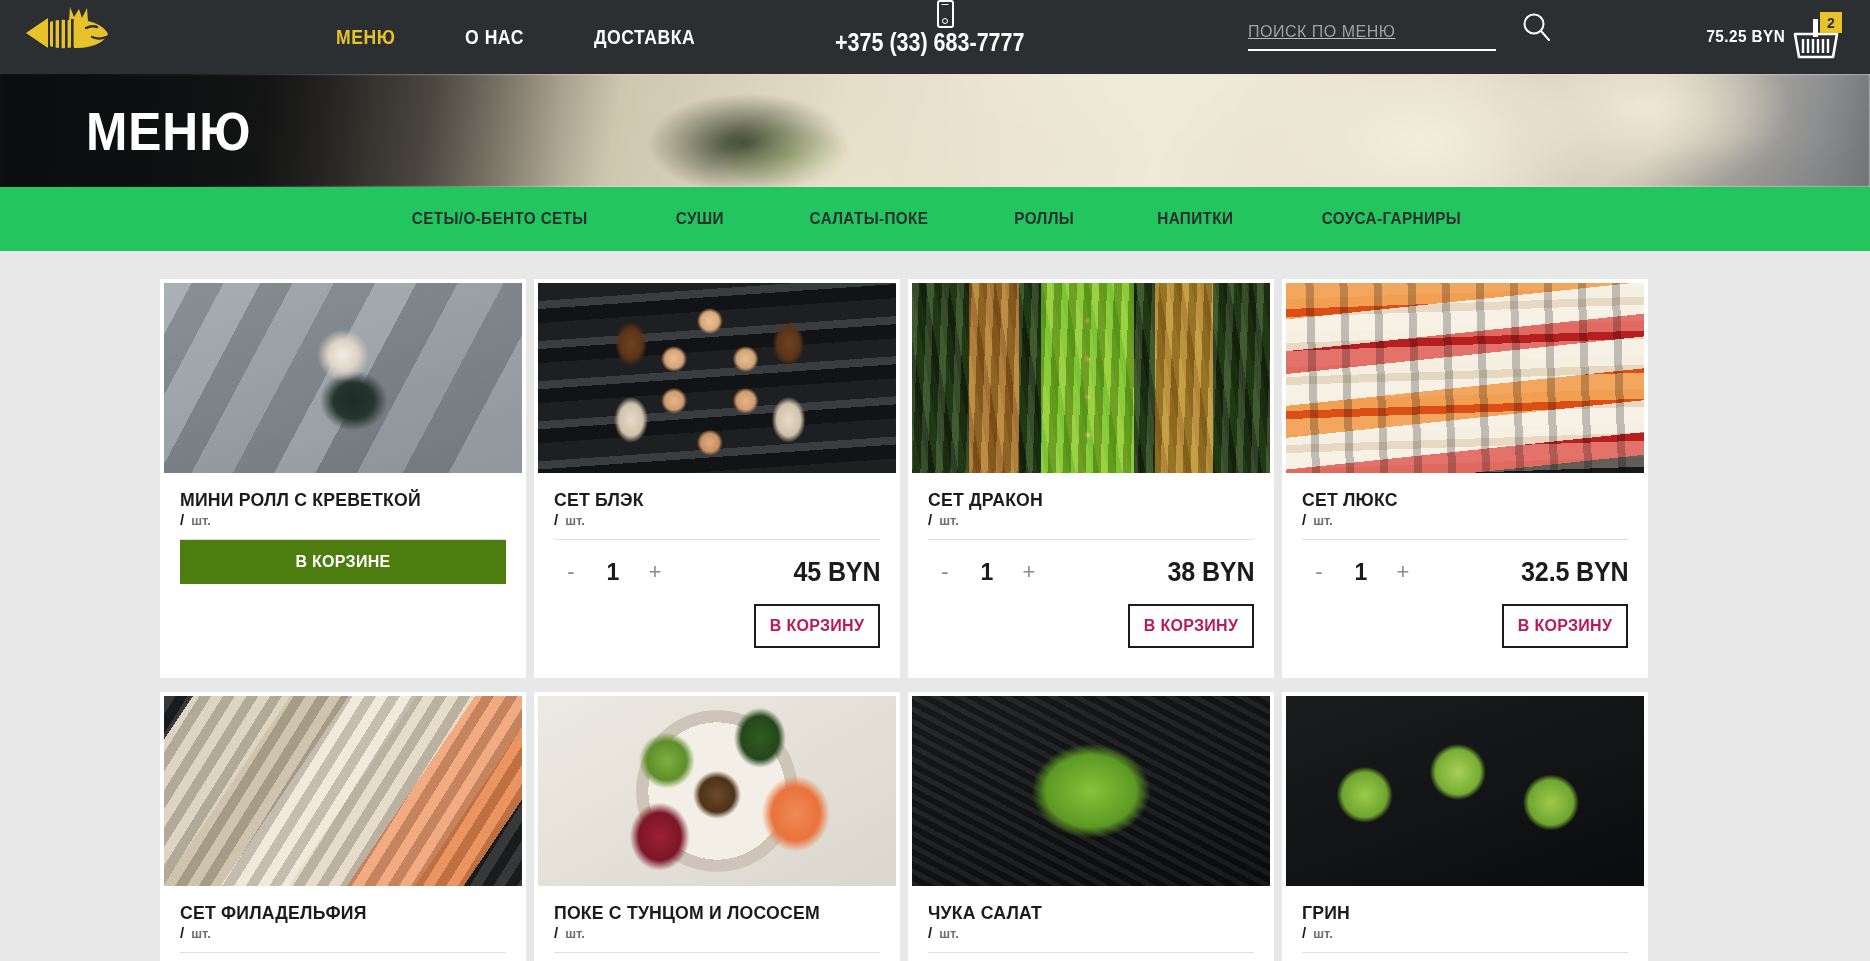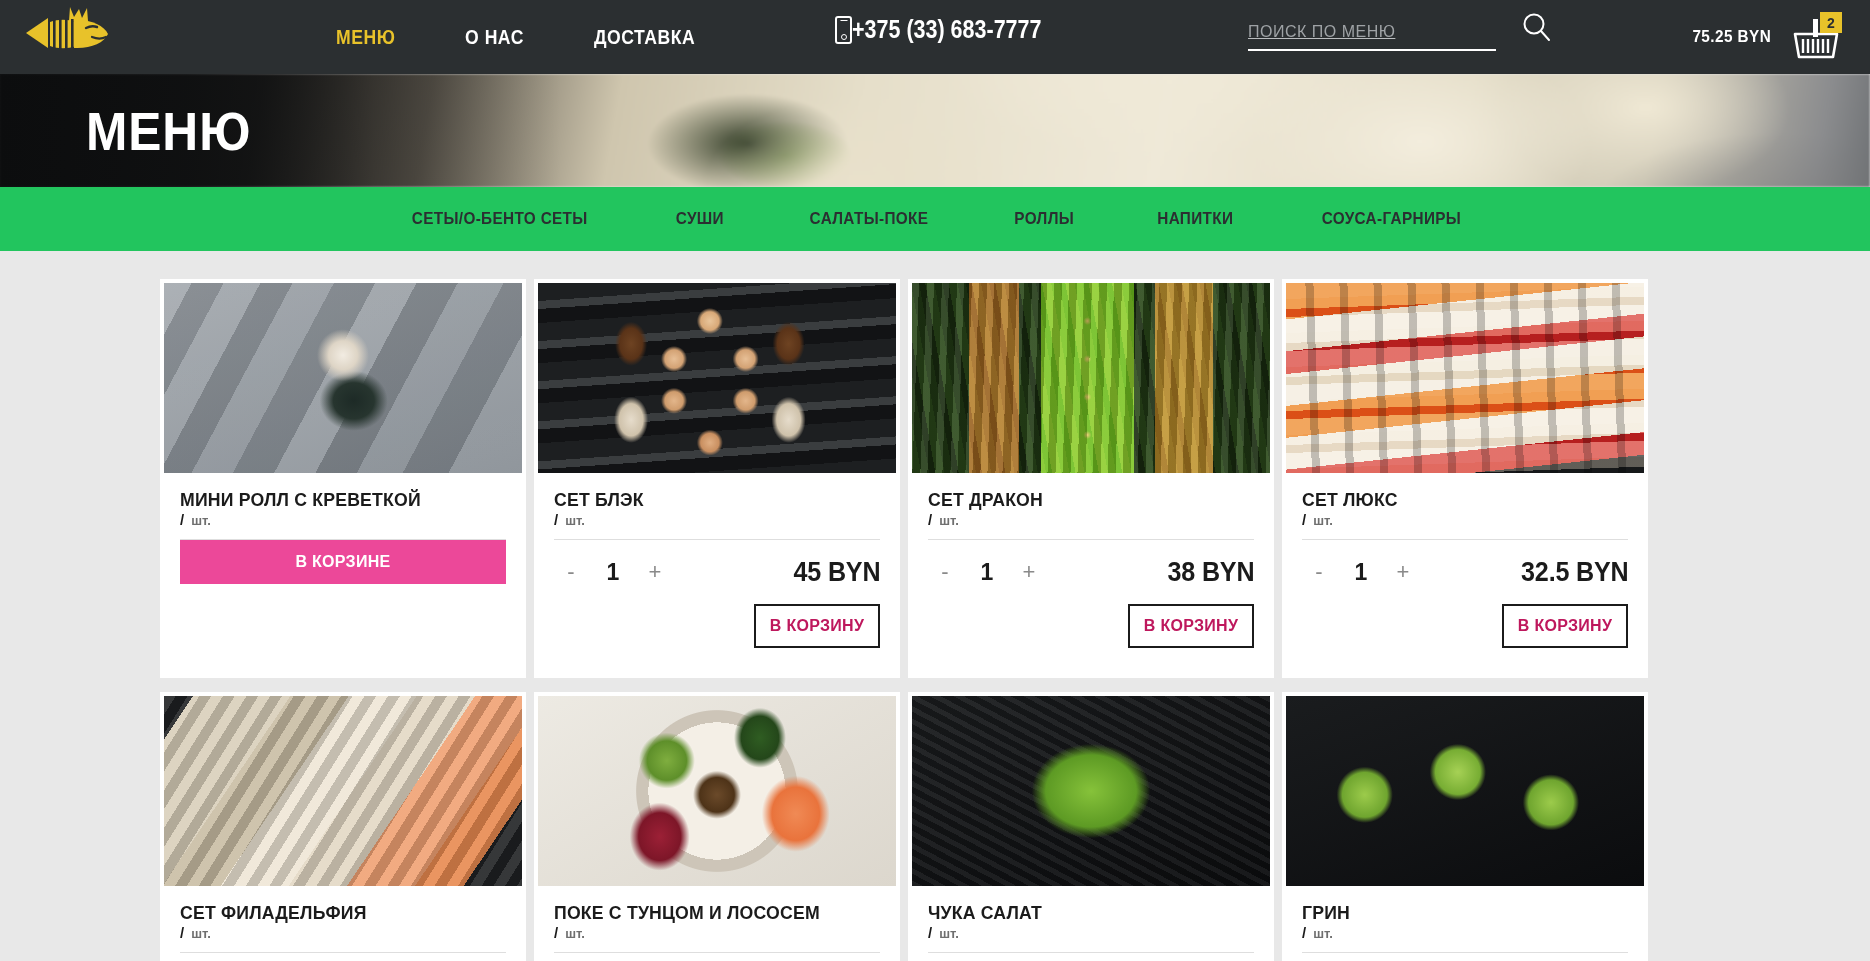--- a/index.html
+++ b/index.html
@@ -64,20 +64,21 @@
   .nav-link.active { color: #e8c22a; }
 
   .phone-block {
     position: absolute;
     left: 835px;
     top: 0;
     height: 59px;
     display: flex;
     align-items: center;
     gap: 0;
+    flex-direction: column;
   }
   .phone-icon {
     width: 17px;
     height: 28px;
     border: 2px solid #ffffff;
     border-radius: 3px;
     position: relative;
   }
   .phone-icon::before {
     content: "";
@@ -137,21 +138,20 @@
     cursor: pointer;
   }
 
   .cart-block {
     position: absolute;
     right: 28px;
     top: 0;
     height: 74px;
     display: flex;
     align-items: center;
-    gap: 14px;
   }
   .cart-total {
     color: #ffffff;
     font-size: 17px;
     font-weight: 700;
     letter-spacing: 0.5px;
     white-space: nowrap;
     transform: scaleX(0.9);
   }
   .cart-icon-wrap {
@@ -352,21 +352,21 @@
     color: #be185d;
     font-family: "Liberation Sans", sans-serif;
     font-size: 16px;
     font-weight: 700;
     letter-spacing: 0.3px;
     text-transform: uppercase;
     cursor: pointer;
   }
   .btn-cart.in-cart {
     width: 100%;
-    background: #ec4899;
+    background: #4d7c0f;
     border: none;
     color: #ffffff;
   }
   .card-actions.full { display: block; padding: 0 0 16px 0; }
 
   
   .ph-mini {
     background-color: #8e939a;
     background-image:
       radial-gradient(circle 26px at 50% 38%, #f2ece2 0%, #ded5c6 55%, rgba(200,190,175,0) 100%),

